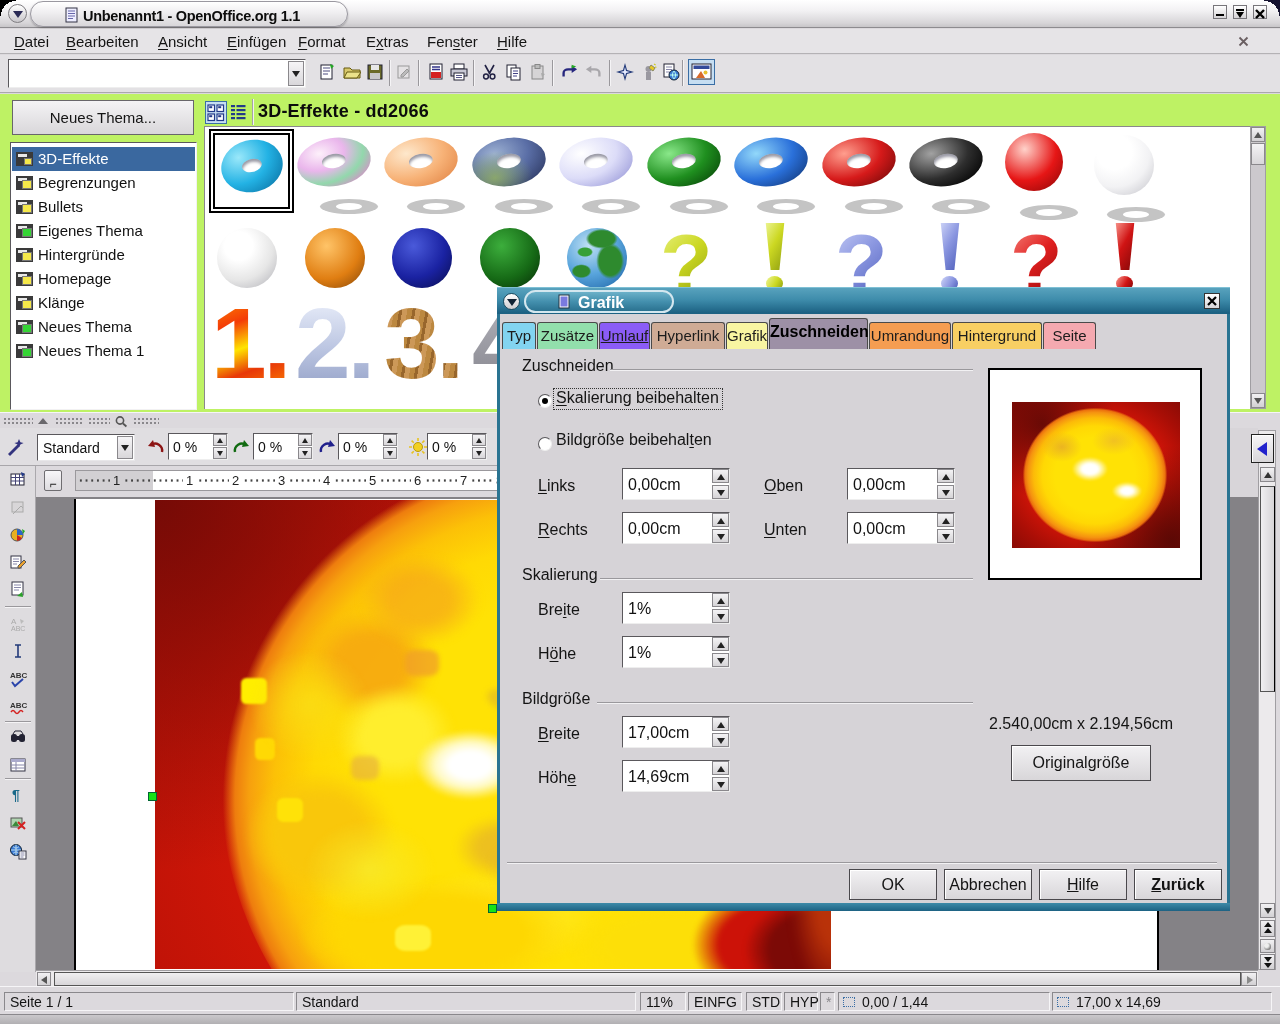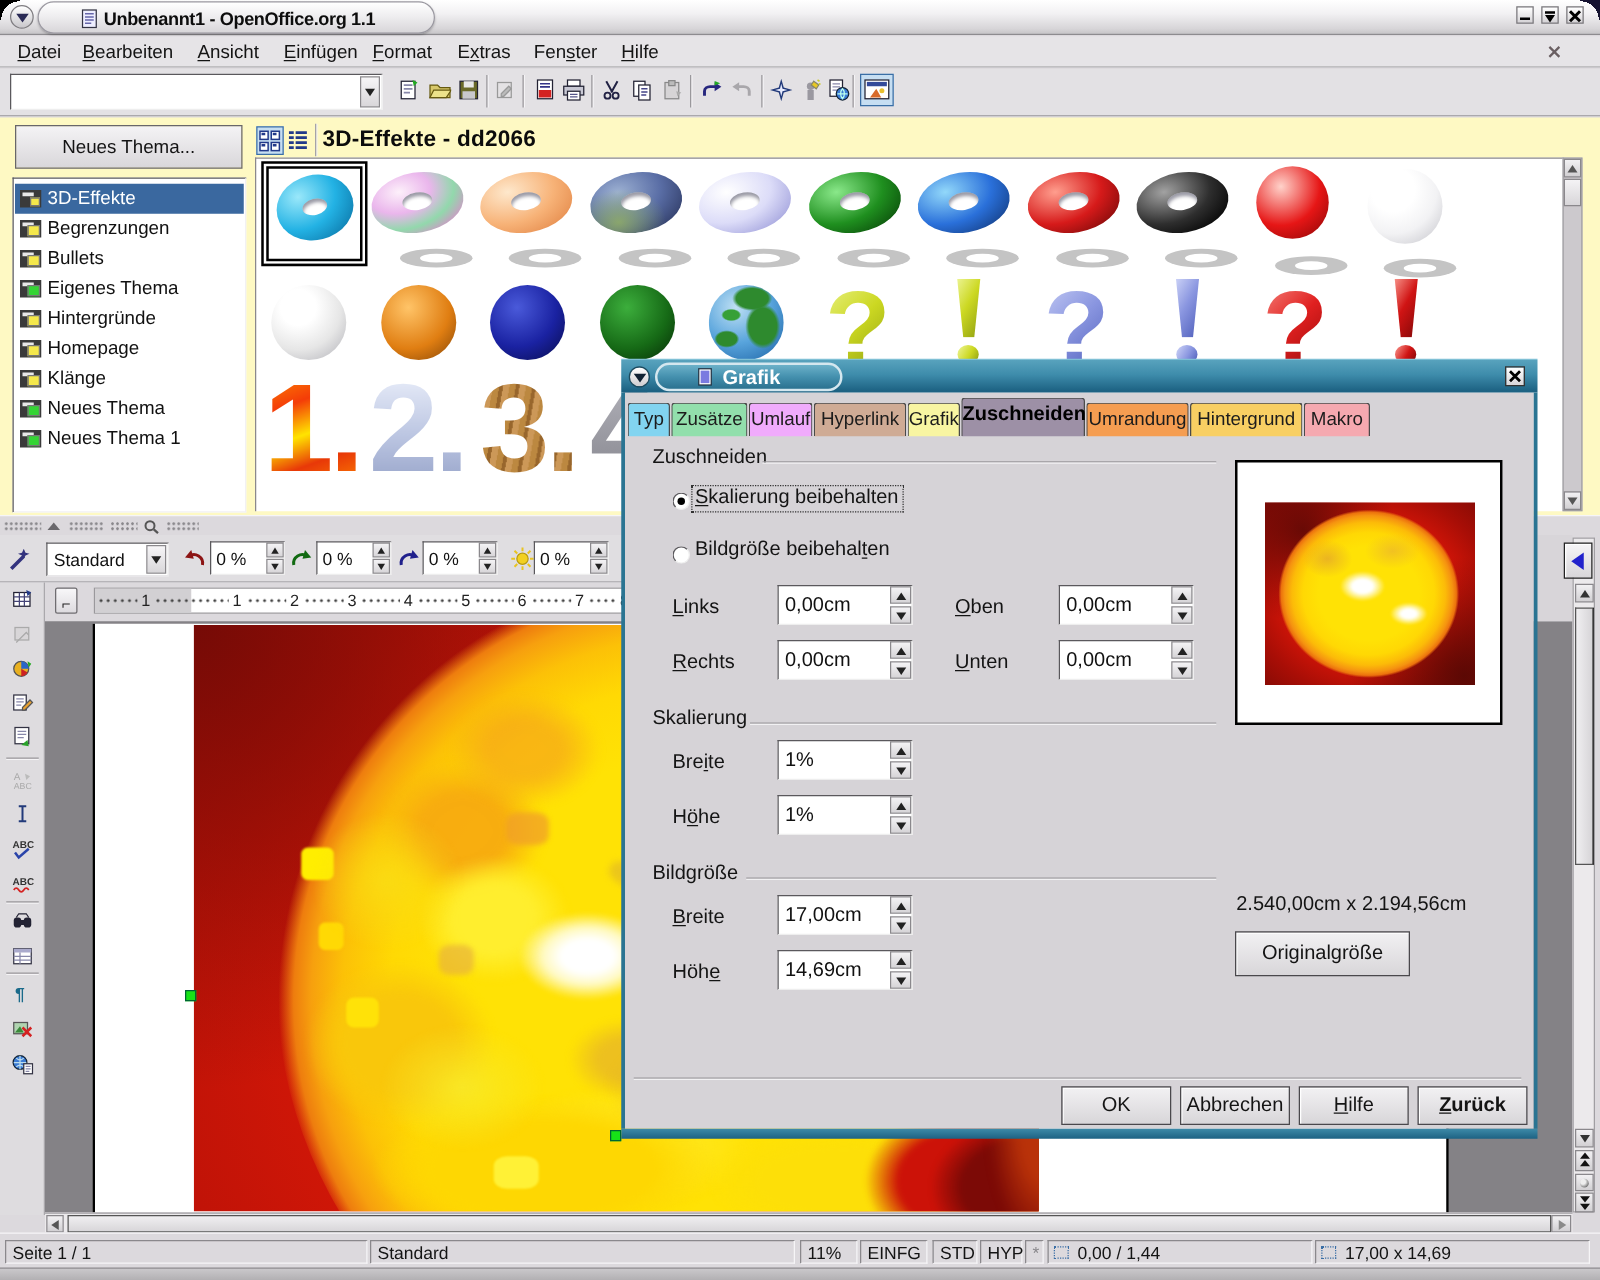--- a/index.html
+++ b/index.html
@@ -24,21 +24,21 @@
 #menubar span { position:absolute; top:4px; font-size:15px; color:#141414; }
 #menubar u { text-decoration:underline; text-underline-offset:2px; }
 
 #toolbar { position:absolute; left:0; top:55px; width:1280px; height:38px; background:#e3e1e4; border-bottom:1px solid #aaa8ac; }
 #urlbox { position:absolute; left:8px; top:4px; width:298px; height:29px; background:#fff; border:1px solid; border-color:#5a585c #eee #eee #5a585c; }
 #urlbtn { position:absolute; right:1px; top:1px; width:16px; height:25px; background:linear-gradient(#f6f5f7,#d9d7da); border:1px solid #8a888c; }
 #urlbtn .tri-dn { margin:9px auto 0; }
 .ticon { position:absolute; top:8px; width:18px; height:18px; }
 .vicon { position:absolute; left:9px; width:18px; height:18px; }
 
-#gallery { position:absolute; left:0; top:94px; width:1280px; height:318px; background:#fef9c3;text-decoration:underline; }
+#gallery { position:absolute; left:0; top:94px; width:1280px; height:318px; background:#bef264;text-decoration:underline; }
 #gnewbtn { position:absolute; left:12px; top:6px; width:182px; height:35px; background:linear-gradient(#f4f3f5,#d9d7da); border:1px solid #68666a; font-size:15px; color:#141414; text-align:center; line-height:33px; }
 #glist { position:absolute; left:10px; top:48px; width:187px; height:268px; background:#fff; border:1px solid; border-color:#5a585c #f2f1f3 #f2f1f3 #5a585c; font-size:15px; }
 .grow { position:absolute; left:1px; width:183px; height:24px; color:#111; }
 .grow .gtxt { position:absolute; left:26px; top:3px; }
 .gico { position:absolute; left:4px; top:5px; width:17px; height:14px; }
 .gi-y, .gi-g { background:#3a3a3a; }
 .gi-y::before, .gi-g::before { content:""; position:absolute; left:2px; top:2px; width:9px; height:3px; background:#e8e8e8; }
 .gi-y::after { content:""; position:absolute; right:1px; bottom:1px; width:8px; height:7px; background:#f5e84a; border:1px solid #777; }
 .gi-g::after { content:""; position:absolute; right:1px; bottom:1px; width:8px; height:7px; background:#35d435; border:1px solid #777; }
 #ghdr-grid { position:absolute; left:205px; top:7px; width:22px; height:23px; background:#c6def2; border:1px solid #3a6ea5; }
@@ -666,27 +666,27 @@
     <div id="dlgclose"><svg width="14" height="14" viewBox="0 0 14 14">
             <path d="M3 3l8 8M11 3l-8 8" stroke="#000" stroke-width="2.2"></path>
           </svg></div>
   </div>
   <div id="dlgleft"></div>
       <div id="dlgright"></div>
   <div id="dlgbottom"></div>
 
   <div class="tab" style="left:5px; width:34px; background:#82d4f0;">Typ</div>
   <div class="tab" style="left:40px; width:61px; background:#92dfac;">Zusätze</div>
-  <div class="tab" style="left:102px; width:51px; background:#f0abfc;">Umlauf</div>
+  <div class="tab" style="left:102px; width:51px; background:#8b5cf6;text-decoration:underline;">Umlauf</div>
   <div class="tab" style="left:154px; width:74px; background:#cfab95;">Hyperlink</div>
   <div class="tab" style="left:229px; width:42px; background:#f8f5a2;">Grafik</div>
   <div class="tab" style="left:272px; width:99px; top:31px; height:31px; background:#9d90a6; font-weight:bold; font-size:16px; color:#000;">Zuschneiden</div>
   <div class="tab" style="left:372px; width:82px; background:#f59d51;">Umrandung</div>
   <div class="tab" style="left:455px; width:90px; background:#f8cf63;">Hintergrund</div>
-  <div class="tab" style="left:546px; width:53px; background:#f5a9b0;">Makro</div>
+  <div class="tab" style="left:546px; width:53px; background:#f5a9b0;">Seite</div>
 
   <div class="dlabel" style="left:25px; top:70px;">Zuschneiden</div>
   <div class="gline" style="left:113px; top:82px; width:363px;"></div>
   <div class="radio sel" style="left:41px; top:107px;"></div>
   <div class="dlabel" style="left:56px; top:101px; border:1px dotted #333; padding:0 3px 2px 2px;"><u>S</u>kalierung beibehalten</div>
   <div class="radio" style="left:41px; top:150px;"></div>
   <div class="dlabel" style="left:59px; top:144px;">Bildgröße beibehal<u>t</u>en</div>
   <div class="dlabel" style="left:41px; top:190px;"><u>L</u>inks</div>
   <div class="dfield" style="left:125px; top:181px;">
         <span class="val">0,00cm</span>
@@ -777,21 +777,21 @@
   <div class="abs" style="left:491px; top:81px; width:214px; height:212px; background:#fff; border:2px solid #000;">
     <div class="abs" style="left:22px; top:32px; width:168px; height:146px; overflow:hidden; background:radial-gradient(circle at 18% 15%, rgba(95,9,5,.9), rgba(95,9,5,0) 40%), radial-gradient(circle at 95% 95%, rgba(85,8,4,.9), rgba(85,8,4,0) 45%), radial-gradient(ellipse at 50% 50%, #d51508 55%, #a90e06 80%, #8a0b05);">
       <div class="abs" style="left:10px; top:5px; width:146px; height:136px; border-radius:47% 50% 49% 48%; background:radial-gradient(closest-side, #ffe205 55%, #ffd804 72%, #fcbb08 84%, #f59310 92%, #ec720d 96%, rgba(230,85,10,0) 99%);"></div>
       <div class="abs" style="left:60px; top:55px; width:36px; height:24px; border-radius:50%; background:radial-gradient(closest-side,#fff 45%, rgba(255,255,255,0)); filter:blur(1px);"></div>
       <div class="abs" style="left:100px; top:80px; width:30px; height:18px; border-radius:50%; background:radial-gradient(closest-side,#fff 40%, rgba(255,255,255,0)); filter:blur(1px);"></div>
       <div class="abs" style="left:30px; top:30px; width:40px; height:30px; border-radius:50%; background:radial-gradient(closest-side, rgba(230,170,40,.8), rgba(230,170,40,0));"></div>
       <div class="abs" style="left:80px; top:25px; width:44px; height:28px; border-radius:50%; background:radial-gradient(closest-side, rgba(235,180,45,.7), rgba(235,180,45,0));"></div>
     </div>
   </div>
   <div class="dlabel" style="left:492px; top:428px;">2.540,00cm x 2.194,56cm</div>
-  <div class="dbtn" style="left:491px; top:458px; width:140px; height:36px; padding-top:8px;">Ori<u>g</u>inalgröße</div>
+  <div class="dbtn" style="left:514px; top:458px; width:140px; height:36px; padding-top:8px;">Ori<u>g</u>inalgröße</div>
 
   <div class="gline" style="left:10px; top:575px; width:710px;"></div>
   <div class="dbtn" style="left:352px; top:582px; width:88px;">OK</div>
   <div class="dbtn" style="left:447px; top:582px; width:88px;">Abbrechen</div>
   <div class="dbtn" style="left:542px; top:582px; width:88px;"><u>H</u>ilfe</div>
   <div class="dbtn" style="left:637px; top:582px; width:88px;font-weight:bold;"><u>Z</u>urück</div>
 </div>
 </div>
 
 </body></html>

